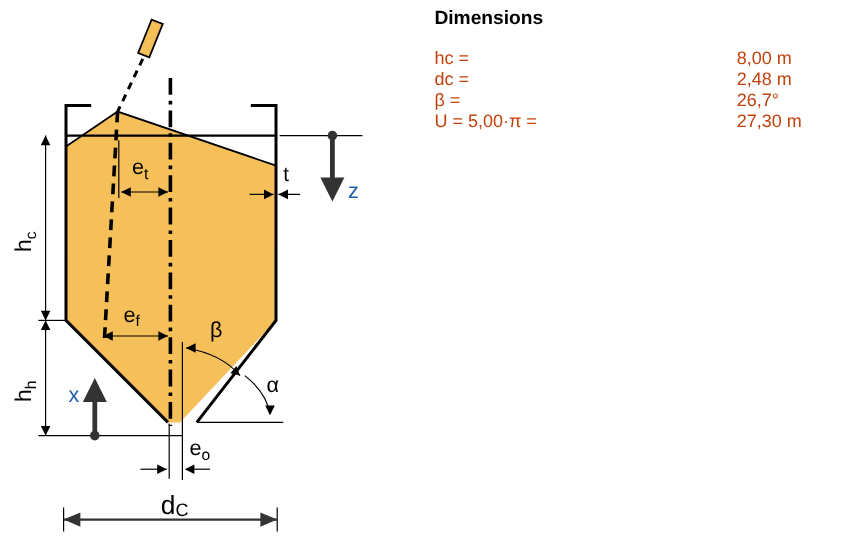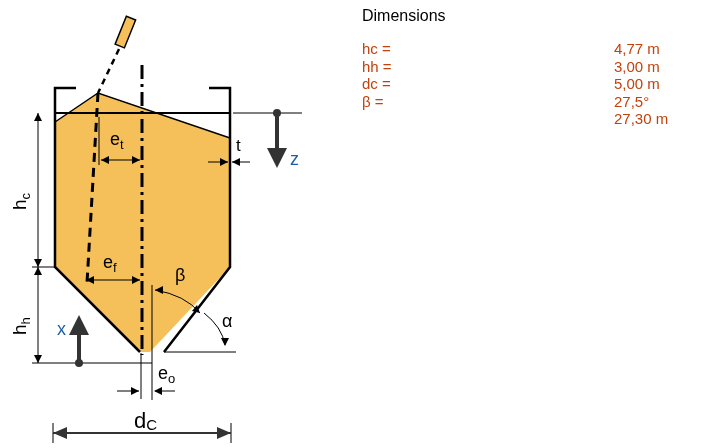--- a/index.html
+++ b/index.html
@@ -1,19 +1,19 @@
 <!DOCTYPE html>
 <html><head>
 <meta charset="utf-8">
 <style>
   html, body { margin:0; padding:0; background:#ffffff; }
   body { width:704px; height:448px; position:relative; overflow:hidden; font-family:"Liberation Sans", sans-serif; }
   #diagram { position:absolute; left:0; top:5px; width:360px; height:448px; }
   #panel { position:absolute; left:362px; top:6px; width:340px; }
-  .title { font-weight:normal; font-size:16px; color:#000; margin:0 0 14px 0; height:20px; line-height:20px; }
+  .title { font-weight:bold; font-size:16px; color:#000; margin:0 0 14px 0; height:20px; line-height:20px; }
   .row { position:relative; height:17.5px; line-height:17.5px; font-size:15px; color:#c2410c; }
   .row .lbl { position:absolute; left:0; }
   .row .val { position:absolute; left:252px; }
   .svglbl { font-family:"Liberation Sans", sans-serif; }
 </style>
 </head>
 <body>
 
 <div id="diagram">
 <svg width="360" height="448" viewBox="0 0 360 448" xmlns="http://www.w3.org/2000/svg">
@@ -98,30 +98,27 @@
   <polygon points="53,428 67,422 67,434" fill="#333"></polygon>
   <polygon points="231,428 217,422 217,434" fill="#333"></polygon>
   <text class="svglbl" x="134" y="423" font-size="22" fill="#000"><tspan>d</tspan><tspan font-size="15" dy="2">C</tspan></text>
 </svg>
 </div>
 
 <div id="panel">
   <div class="title">Dimensions</div>
   <div class="row">
       <span class="lbl">hc =</span>
-      <span class="val">4,77 m</span>
-    </div>
-  <div class="row">
-      <span class="lbl">hh =</span>
-      <span class="val">3,00 m</span>
+      <span class="val">8,00 m</span>
     </div>
   <div class="row">
       <span class="lbl">dc =</span>
-      <span class="val">5,00 m</span>
+      <span class="val">2,48 m</span>
     </div>
   <div class="row">
       <span class="lbl">β =</span>
-      <span class="val">27,5°</span>
+      <span class="val">26,7°</span>
     </div>
   <div class="row">
+      <span class="lbl">U = 5,00·π =</span>
       <span class="val">27,30 m</span>
     </div>
 </div>
 
 </body></html>

